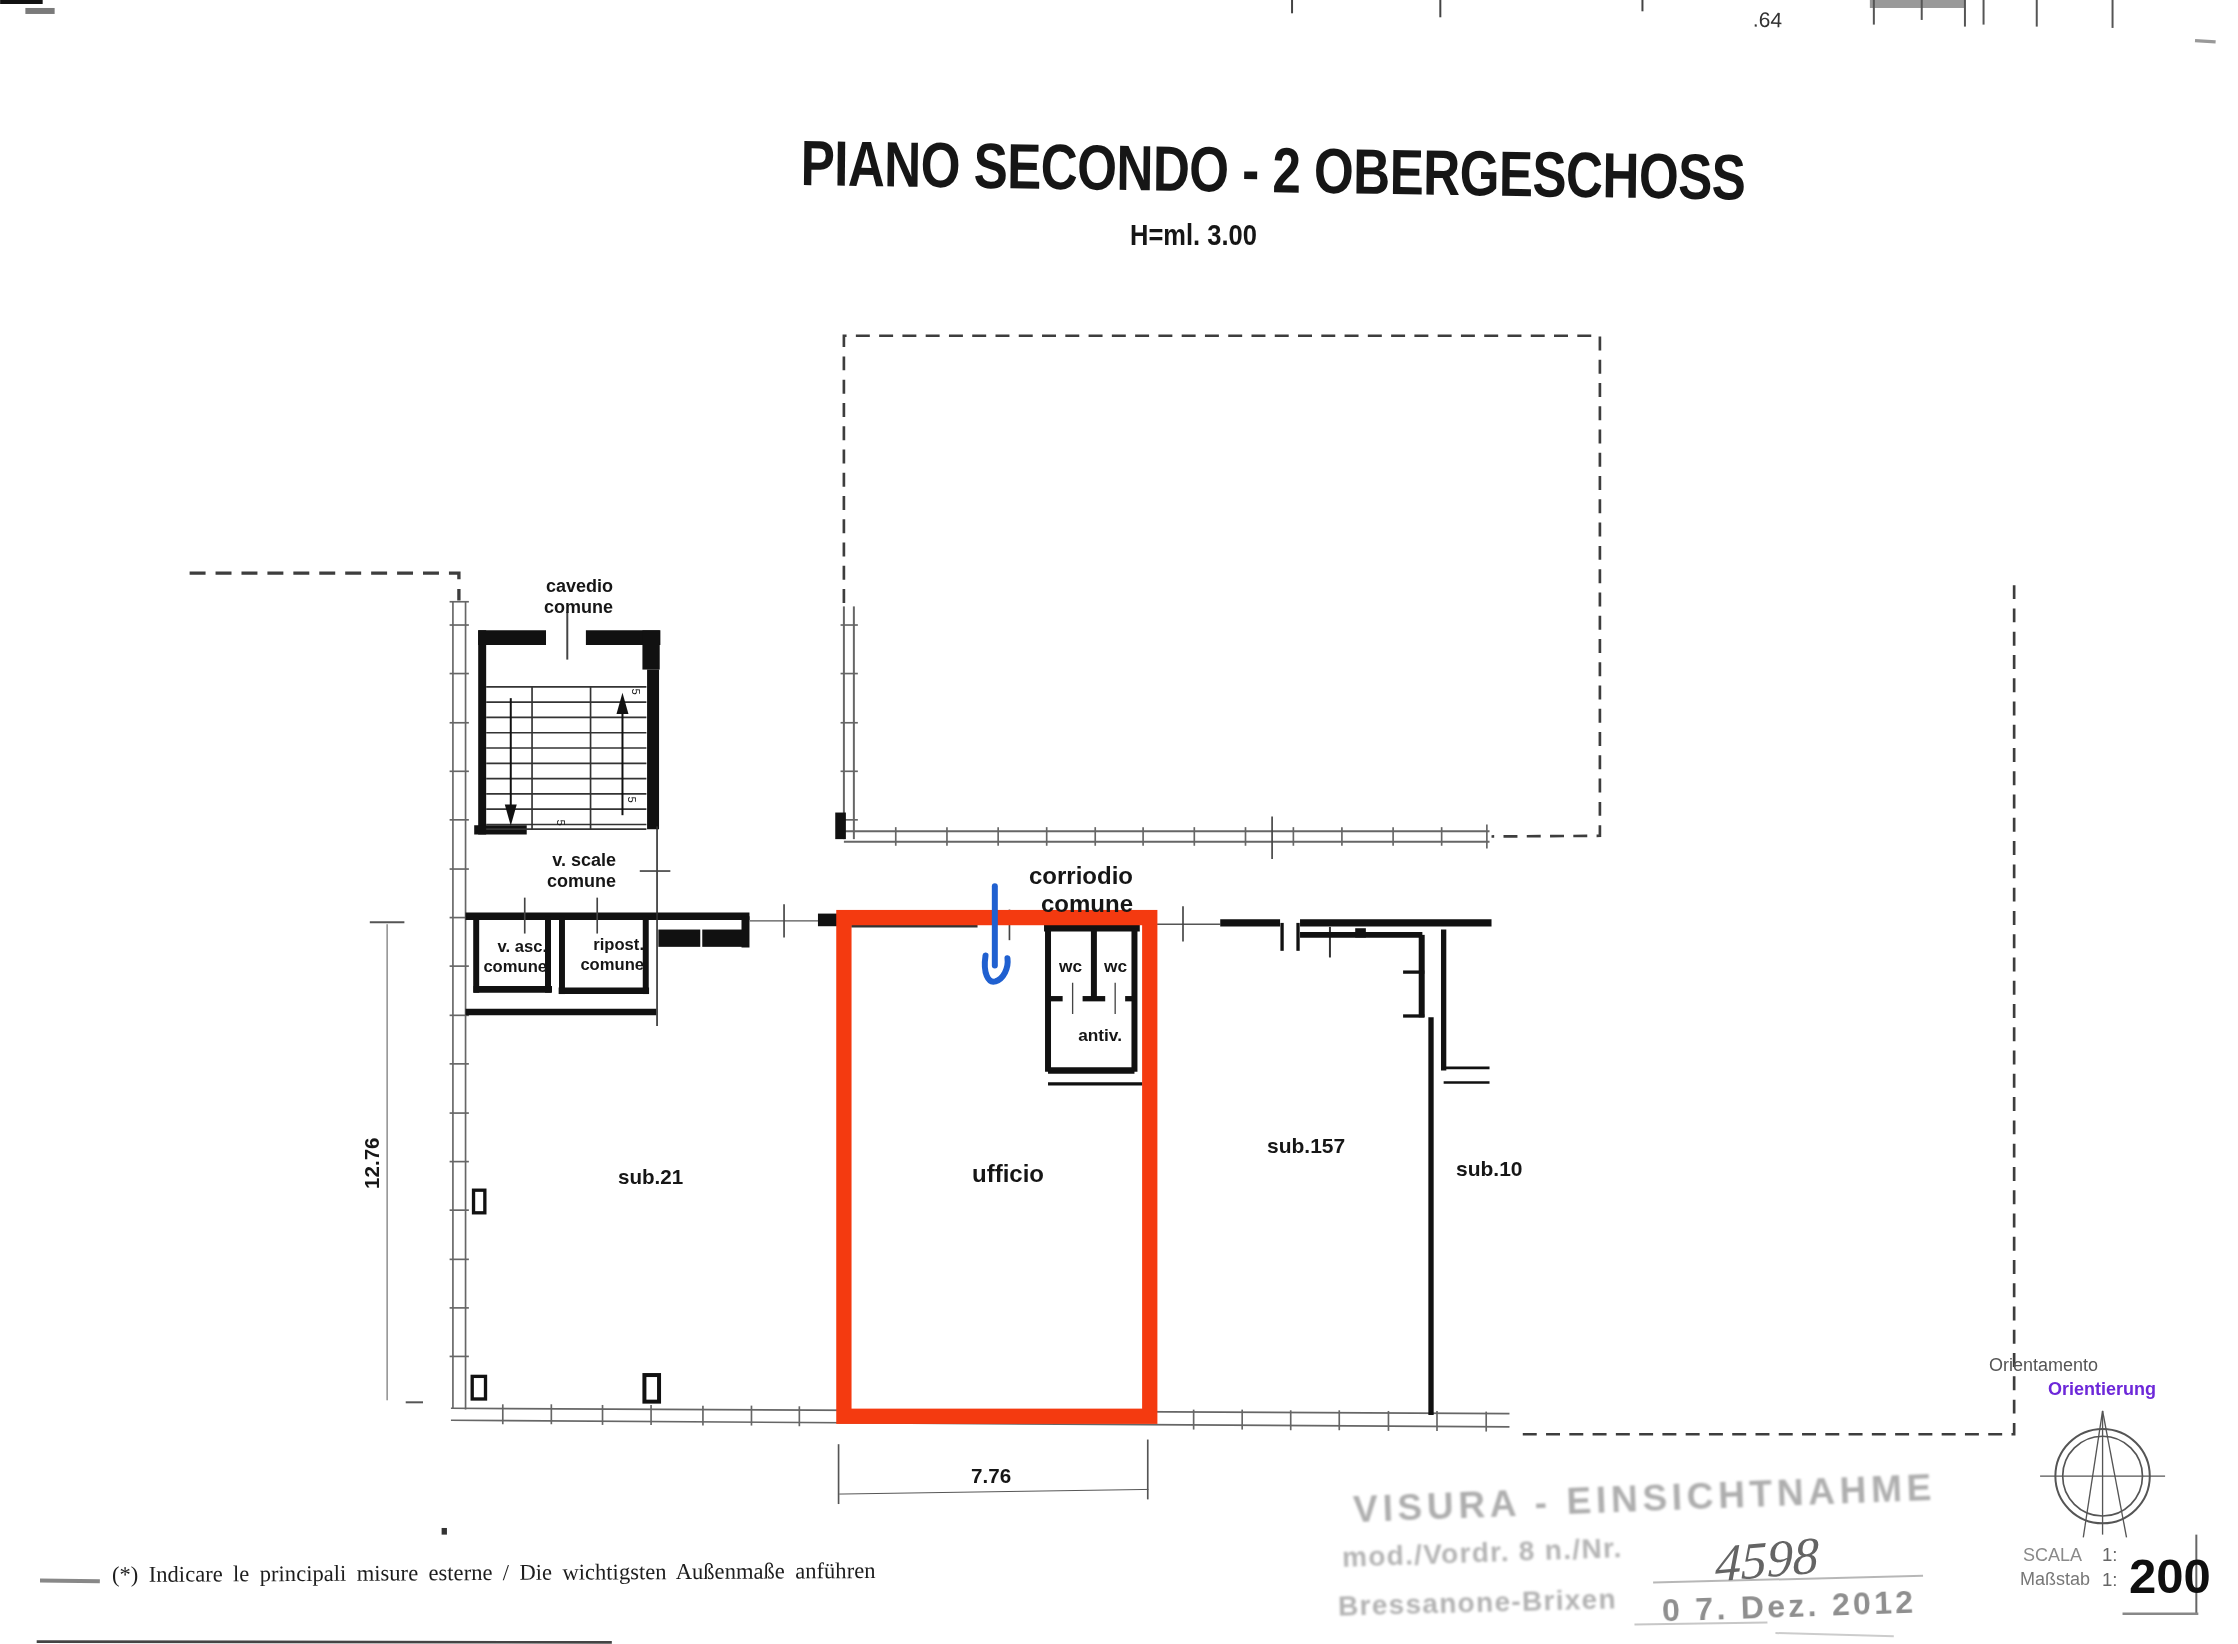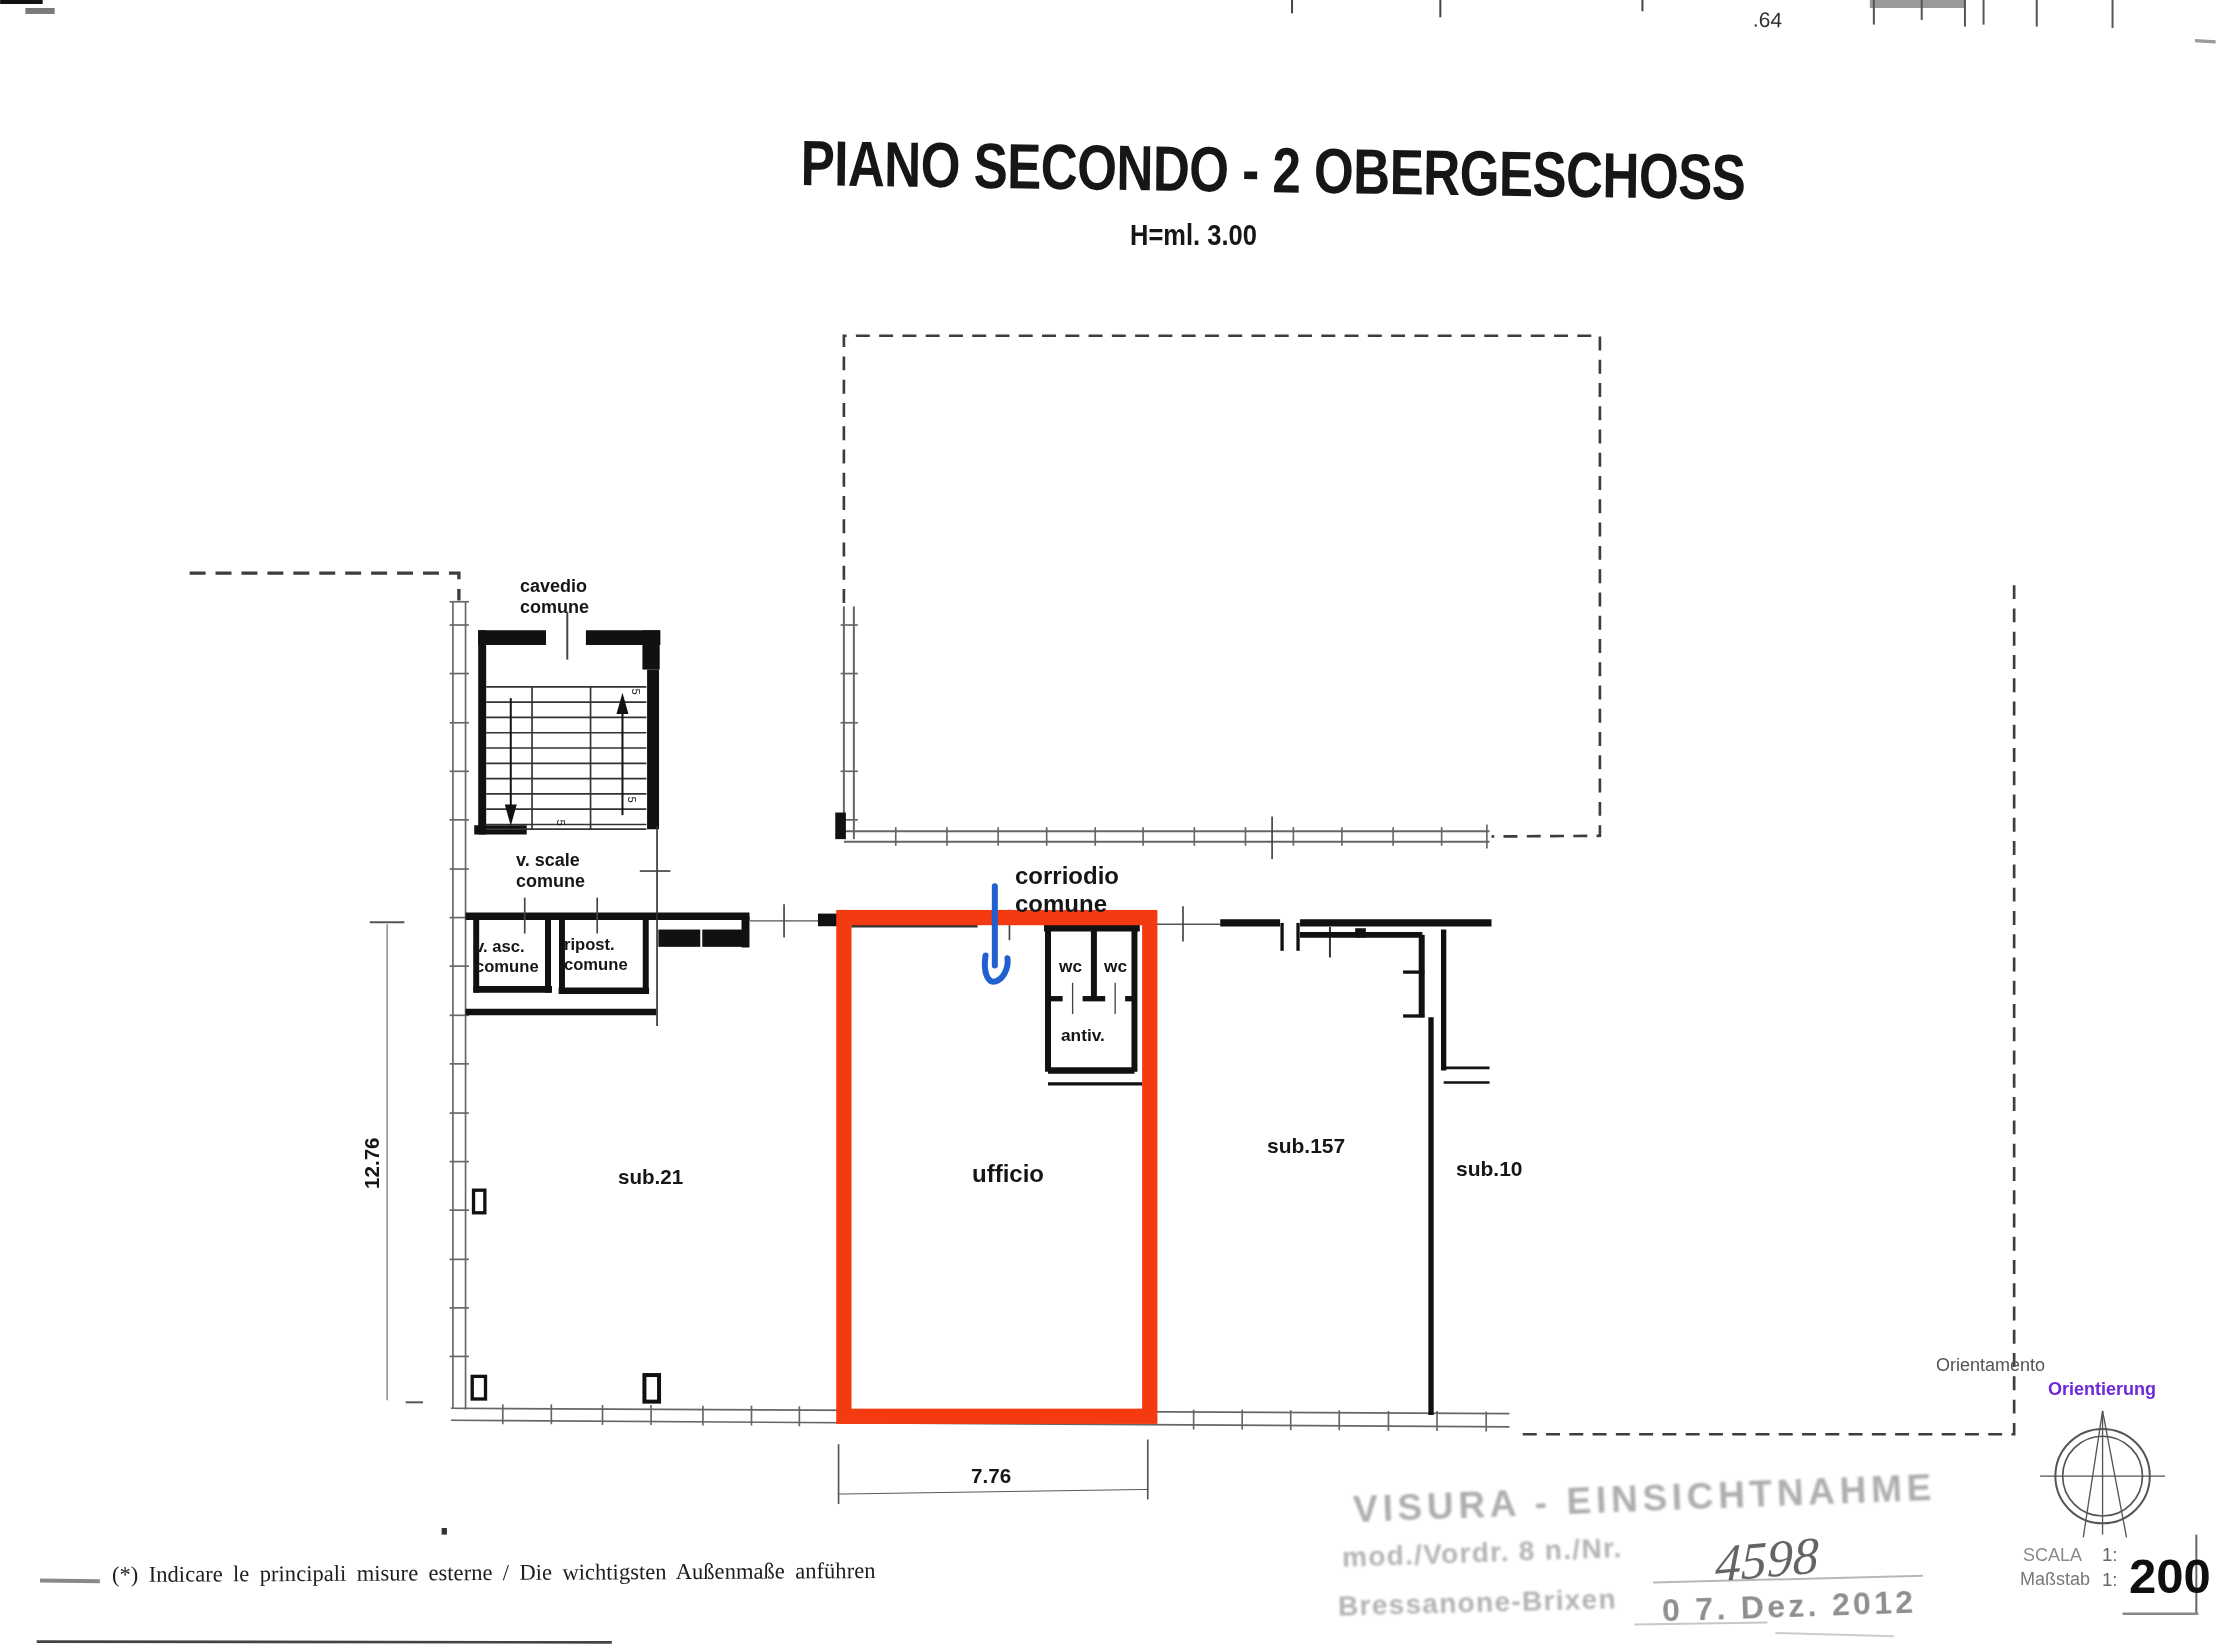--- a/index.html
+++ b/index.html
@@ -1,21 +1,21 @@
 <!DOCTYPE html>
 <html style="font-size:10.6px"><head>
 <meta charset="utf-8">
 <style>
   html,body{margin:0;padding:0;background:#ffffff;}
   .page{position:relative;width:2239px;height:1645px;background:#ffffff;overflow:hidden;
         font-family:"Liberation Sans",sans-serif;}
   .plan-svg{position:absolute;left:0;top:0;}
   .lbl{position:absolute;font-family:"Liberation Sans",sans-serif;font-weight:bold;
        color:#161616;white-space:nowrap;line-height:1.18;}
-  .ctr{text-align:left;}
+  .ctr{text-align:right;}
   .serif{font-family:"Liberation Serif",serif;font-weight:normal;}
   .stamp{font-family:"Liberation Sans",sans-serif;font-weight:bold;}
 </style>
 </head>
 <body>
 
 <div class="page">
 
   <svg class="plan-svg" width="2239" height="1645" viewBox="0 0 3367 2474">
 
@@ -291,21 +291,21 @@
   <div class="lbl" style="left:628px;top:793px;font-size:11.3px;font-weight:normal;transform:rotate(90deg);">5</div>
 
   <div class="lbl serif" style="left:112px;top:1560px;font-size:22.6px;color:#1d1d1d;word-spacing:4.7px;transform:rotate(-0.3deg);">(*) Indicare le principali misure esterne / Die wichtigsten Außenmaße anführen</div>
 
   <div class="lbl stamp" style="left:1353px;top:1477px;font-size:37px;color:#aeaeae;letter-spacing:4.7px;transform:rotate(-2.2deg);filter:blur(1.1px);">VISURA - EINSICHTNAHME</div>
   <div class="lbl stamp" style="left:1342px;top:1536px;font-size:28px;color:#b5b5b5;letter-spacing:1.3px;transform:rotate(-2deg);filter:blur(0.9px);">mod./Vordr. 8 n./Nr.</div>
   <div class="lbl" style="left:1715px;top:1529px;font-size:52px;font-family:'Liberation Serif',serif;font-style:italic;font-weight:normal;color:#4a4a4a;transform:rotate(-5deg) skewX(-6deg);opacity:0.85;">4598</div>
   <div class="lbl stamp" style="left:1338px;top:1586px;font-size:28px;color:#b3b3b3;letter-spacing:1.3px;transform:rotate(-1.5deg);filter:blur(0.9px);">Bressanone-Brixen</div>
   <div class="lbl stamp" style="left:1662px;top:1588px;font-size:32px;color:#8f8f8f;letter-spacing:3.3px;transform:rotate(-2deg);filter:blur(0.5px);">0 7. Dez. 2012</div>
 
-  <div class="lbl" style="left:1936px;top:1355px;font-size:18px;font-weight:normal;color:#555;">Orientamento</div>
+  <div class="lbl" style="left:1989px;top:1355px;font-size:18px;font-weight:normal;color:#555;">Orientamento</div>
   <div class="lbl" style="left:2048px;top:1379px;font-size:18px;font-weight:bold;color:#6d28d9;">Orientierung</div>
   <div class="lbl" style="left:2023px;top:1545px;font-size:18px;font-weight:normal;color:#8a8a8a;">SCALA</div>
   <div class="lbl" style="left:2102px;top:1544px;font-size:18.6px;font-weight:normal;color:#666;">1:</div>
   <div class="lbl" style="left:2020px;top:1569px;font-size:18px;font-weight:normal;color:#777;">Maßstab</div>
   <div class="lbl" style="left:2102px;top:1569px;font-size:18.6px;font-weight:normal;color:#666;">1:</div>
   <div class="lbl" style="left:2129px;top:1548px;font-size:49px;color:#0f0f0f;">200</div>
 
 </div>
 
 

